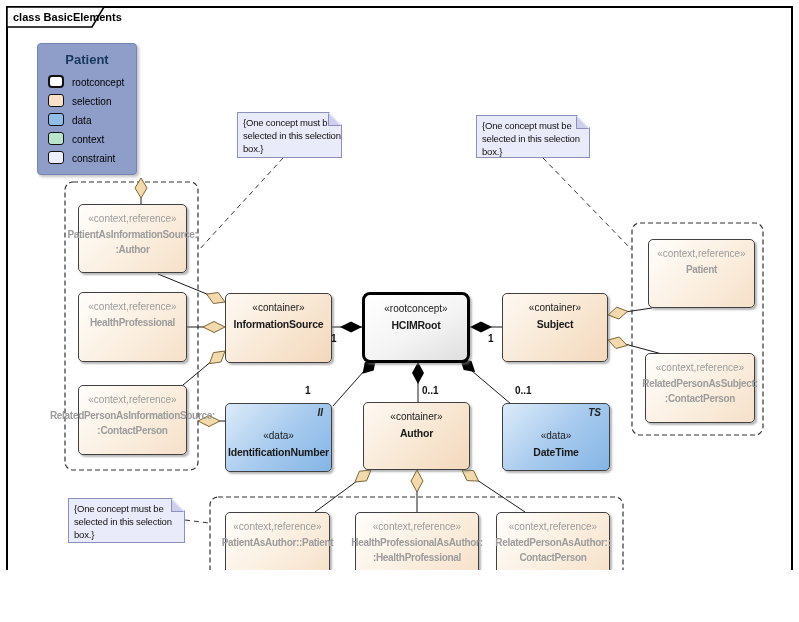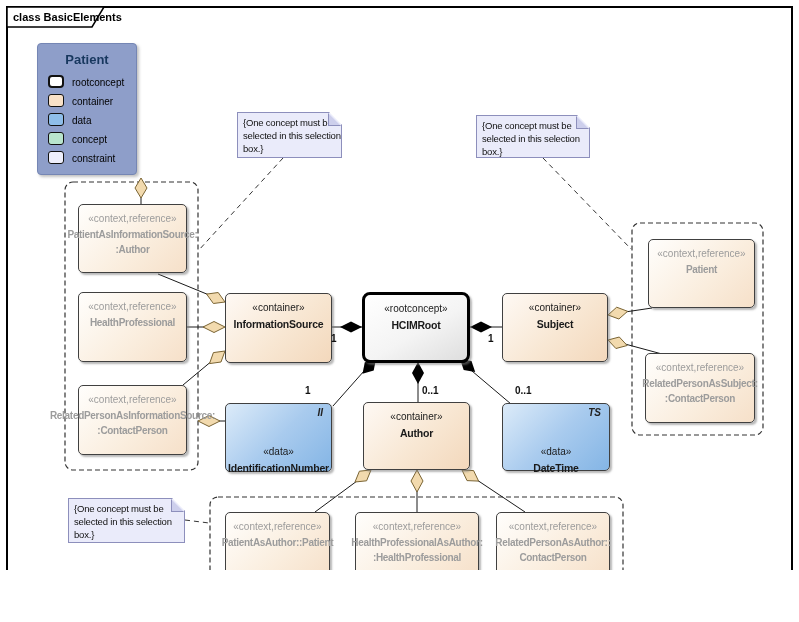--- a/index.html
+++ b/index.html
@@ -23,21 +23,21 @@
   
   .node { position: absolute; border: 1px solid #404040; border-radius: 5px; z-index: 3;
           box-shadow: 2px 2px 2px rgba(125,125,125,.55);
           display: flex; flex-direction: column; align-items: center; padding-top: 6px; }
   .node .stereo { font-size: 10px; color: #1a1a1a; line-height: 16px; white-space: nowrap; }
   .node .cname  { font-size: 10.5px; font-weight: bold; color: #1a1a1a; line-height: 16px; white-space: nowrap; letter-spacing: -0.2px; }
   .container-node { background: linear-gradient(135deg, #FEF9F4 0%, #F8E7D3 55%, #F3D8BC 100%); }
   .ref-node { background: linear-gradient(135deg, #FFFEFC 0%, #FAEDDD 60%, #F6E0C9 100%); }
   .ref-node .stereo, .ref-node .cname { color: #9C9C9C; }
   .ref-node .cname { font-size: 10px; letter-spacing: -0.3px; line-height: 15px; }
-  .data-node { background: linear-gradient(135deg, #DCEBF9 0%, #A9CBEE 50%, #84B5E5 100%); padding-top: 40px; }
+  .data-node { background: linear-gradient(135deg, #DCEBF9 0%, #A9CBEE 50%, #84B5E5 100%); padding-top: 24px; }
   .root-node { background: linear-gradient(150deg, #FFFFFF 0%, #F4F4F4 55%, #DEDEDE 100%);
                border: 3.5px solid #000; border-radius: 8px; }
   .dtype { position: absolute; top: 3px; right: 8px; font-size: 10px; font-weight: bold; font-style: italic; color: #222; }
 
   
   .mult { position: absolute; font-size: 10px; font-weight: bold; color: #111; z-index: 4; }
 
   
   .note { position: absolute; background: #EAEBFA; border: 1px solid #8D8FBC; z-index: 4;
           box-shadow: 2px 2px 2px rgba(125,125,125,.5); padding: 3px 5px;
@@ -112,29 +112,29 @@
   <div class="tab-label">class BasicElements</div>
 
   <div class="legend">
     <div class="legend-title">Patient</div>
     <div class="legend-row">
       <span class="swatch root" style="background: rgb(255, 255, 255);"></span>
       <span class="legend-label">rootconcept</span>
     </div>
     <div class="legend-row">
       <span class="swatch" style="background: rgb(248, 225, 200);"></span>
-      <span class="legend-label">container</span>
+      <span class="legend-label">selection</span>
     </div>
     <div class="legend-row">
       <span class="swatch" style="background: rgb(143, 190, 233);"></span>
       <span class="legend-label">data</span>
     </div>
     <div class="legend-row">
       <span class="swatch" style="background: rgb(185, 229, 205);"></span>
-      <span class="legend-label">concept</span>
+      <span class="legend-label">context</span>
     </div>
     <div class="legend-row">
       <span class="swatch" style="background: rgb(238, 239, 252);"></span>
       <span class="legend-label">constraint</span>
     </div>
   </div>
 
   <div class="note" style="left:237px;top:112px;width:105px;height:46px">
     <span class="fold"></span>
     <div class="note-line">{One concept must be</div>

